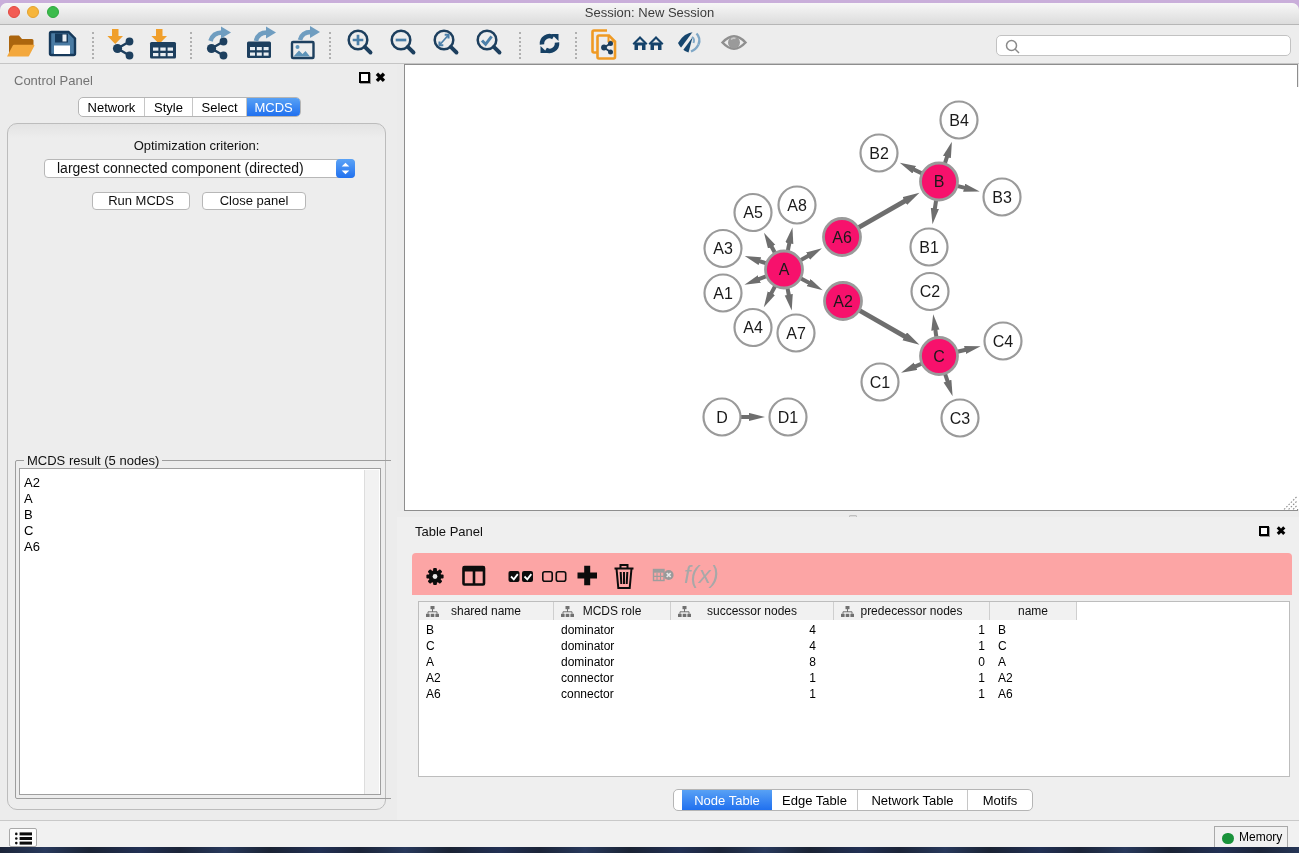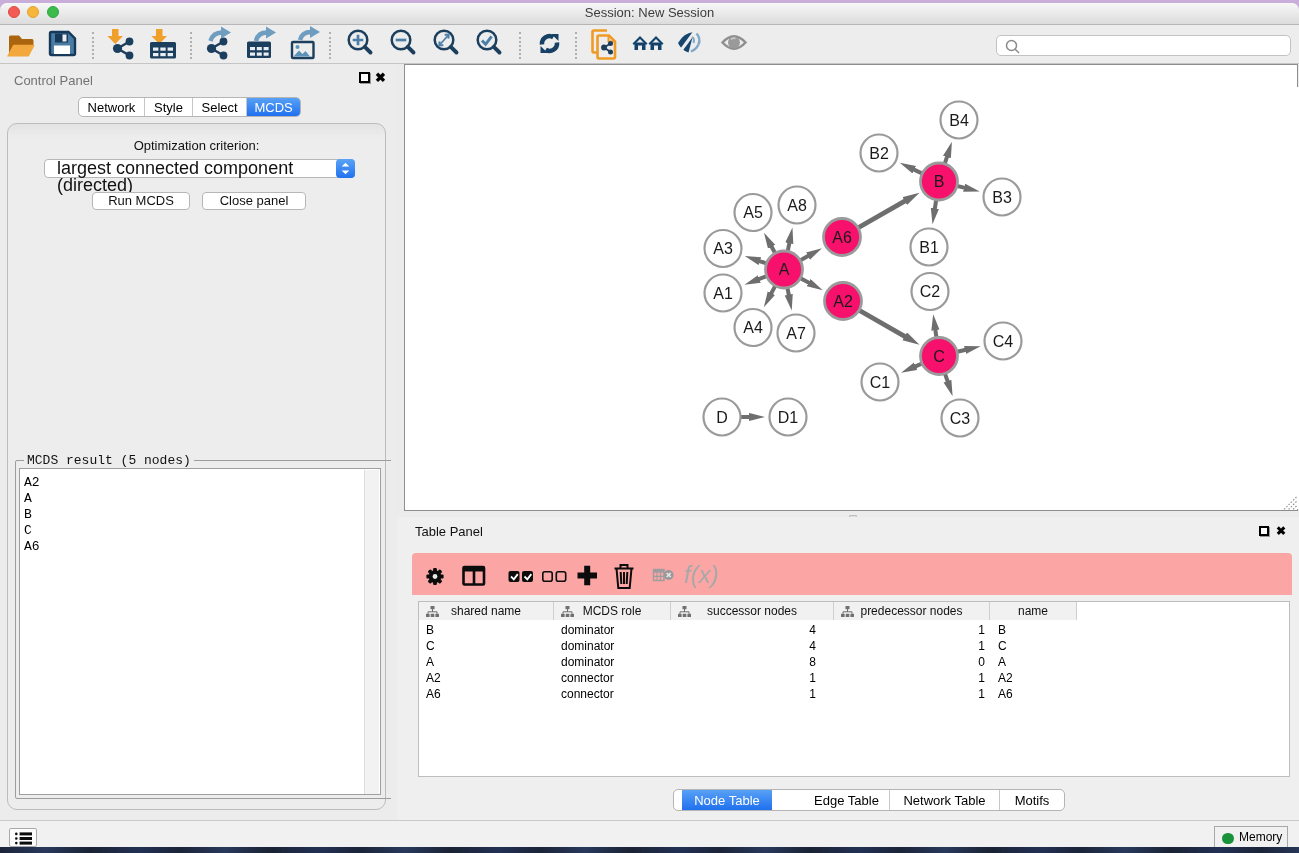--- a/index.html
+++ b/index.html
@@ -20,24 +20,24 @@
 #cptitle { position:absolute; left:14px; top:9px; font-size:13px; color:#737373; }
 .hdrsq { position:absolute; width:11px; height:11px; border:2px solid #000; background:#fff; box-shadow:1px 1px 0 #999; }
 .hdrx { position:absolute; font-size:13px; font-weight:bold; color:#000; }
 
 .seg { position:absolute; display:flex; height:20px; border:1px solid #b5b5b5; border-radius:5px; background:#fff; font-size:13px; overflow:hidden; }
 .seg .s { display:flex; align-items:center; justify-content:center; border-right:1px solid #c6c6c6; color:#000; }
 .seg .s:last-child { border-right:none; }
 .seg .sel { background:linear-gradient(#58a1f5,#2070ef); color:#fff; border-right:none; }
 #cpsub { position:absolute; left:7px; top:59px; width:379px; height:687px; background:linear-gradient(#e3e3e3,#ededed 14px); border:1px solid #bcbcbc; border-radius:10px; }
 #optlabel { position:absolute; left:0; top:14px; width:100%; text-align:center; font-size:13px; color:#111; }
-#dropdown { position:absolute; left:36px; top:35px; width:311px; height:19px; background:#fff; border:1px solid #b7b7b7; border-radius:4px; font-size:18px; color:#111; line-height:17px; padding-left:12px; }
+#dropdown { position:absolute; left:36px; top:35px; width:311px; height:19px; background:#fff; border:1px solid #b7b7b7; border-radius:4px; font-size:14px; color:#111; line-height:17px; padding-left:12px; }
 #ddbtn { position:absolute; right:-1px; top:-1px; width:19px; height:19px; border-radius:4px; background:linear-gradient(#5ba3f6,#2171ef); color:#fff; }
 .mbtn { position:absolute; top:68px; height:18px; background:#fff; border:1px solid #b7b7b7; border-radius:4px; font-size:13px; color:#111; text-align:center; line-height:16px; }
-#group { position:absolute; left:7px; top:336px; width:420px; height:339px; border:1px solid #9d9d9d; border-radius:2px;font-family:Liberation Mono, monospace; }
+#group { position:absolute; left:7px; top:336px; width:420px; height:339px; border:1px solid #9d9d9d; border-radius:2px; }
 #grouplegend { position:absolute; left:8px; top:-8px; background:#ededed; padding:0 3px; font-size:13px; color:#111; }
 #listbox { position:absolute; left:3px; top:7px; width:362px; height:327px; background:#fff; border:1px solid #9f9f9f; font-size:13px; color:#000; padding-top:6px; }
 #listbox .li { padding-left:4px; height:16px; line-height:16px; }
 #listsb { position:absolute; right:1px; top:1px; width:15px; height:324px; background:#f2f2f2; border-left:1px solid #ddd; }
 
 #vdiv { position:absolute; left:391px; top:61px; width:6px; height:756px; background:#ececec; }
 #vdivh { position:absolute; left:7px; top:375px; width:4px; height:5px; background:#dcdcdc; border:1px solid #bfbfbf; border-radius:1px; }
 
 #desktop { position:absolute; left:397px; top:61px; width:902px; height:448px; background:#ebebeb; }
 #netwin { position:absolute; left:404px; top:61px; width:894px; height:447px; background:#fff; border:1px solid #8e8e8e; }
@@ -427,21 +427,21 @@
         <div class="tcell" style="top: 68px; left: 415px; width: 151px; text-align: right;">1</div>
         <div class="tcell" style="top: 68px; left: 579px; width: 80px; text-align: left;">A2</div>
         <div class="tcell" style="top: 84px; left: 7px; width: 120px; text-align: left;">A6</div>
         <div class="tcell" style="top: 84px; left: 142px; width: 110px; text-align: left;">connector</div>
         <div class="tcell" style="top: 84px; left: 252px; width: 145px; text-align: right;">1</div>
         <div class="tcell" style="top: 84px; left: 415px; width: 151px; text-align: right;">1</div>
         <div class="tcell" style="top: 84px; left: 579px; width: 80px; text-align: left;">A6</div>
       </div>
     <div class="seg" id="btabs">
       <div class="s sel" style="width:90px;">Node Table</div>
-      <div class="s" style="width:86px;margin-left:32px;">Edge Table</div>
+      <div class="s" style="width:86px;">Edge Table</div>
       <div class="s" style="width:110px;">Network Table</div>
       <div class="s" style="width:64px;">Motifs</div>
     </div>
   </div>
   <div id="statusbar">
     <div id="listbtn">
       <svg width="18" height="13" style="position:absolute;left:5px;top:3px;" viewBox="0 0 18 13">
         <rect x="0" y="0.6" width="2.6" height="2.6" rx="1.3" fill="#0c0c0c"></rect>
           <rect x="4.6" y="0.4" width="12.4" height="3" fill="#0c0c0c"></rect>
         <rect x="0" y="5.2" width="2.6" height="2.6" rx="1.3" fill="#0c0c0c"></rect>

